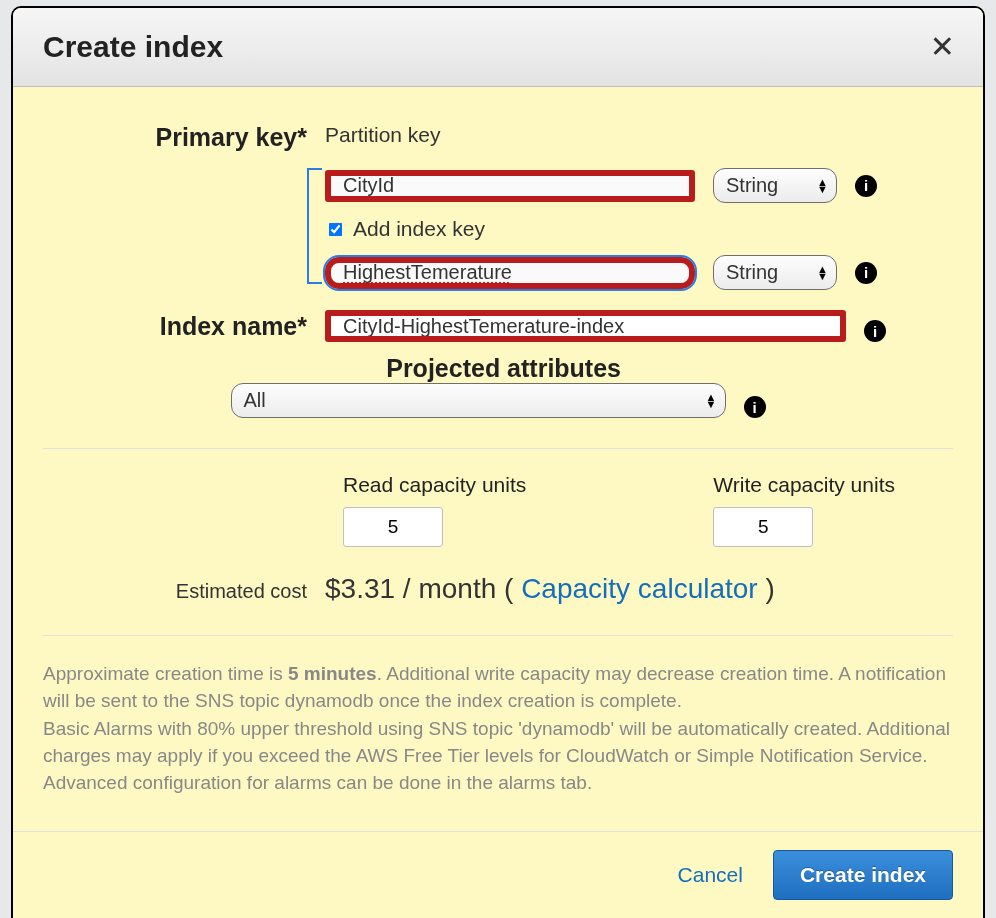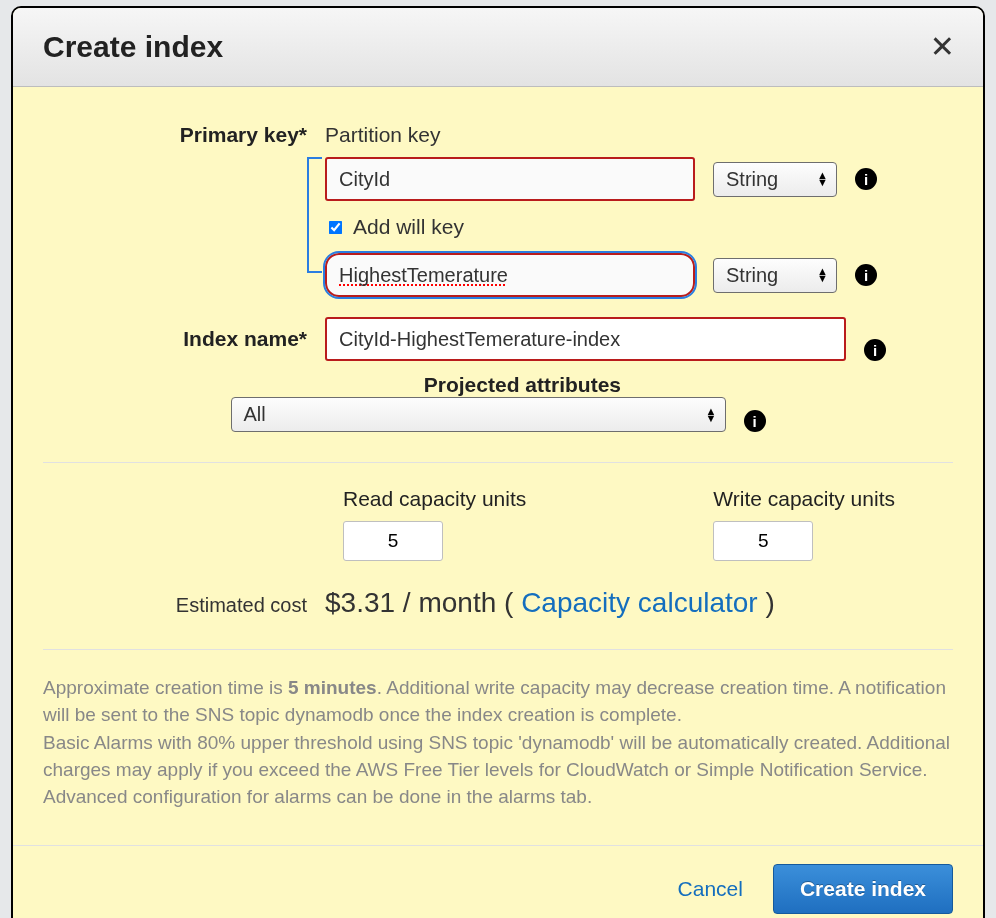--- a/index.html
+++ b/index.html
@@ -50,36 +50,36 @@
     display:flex;
     align-items:center;
     margin-bottom:10px;
   }
   .label-col {
     width:282px;
     text-align:right;
     padding-right:18px;
     font-weight:700;
     color:#222;
-    font-size:21px;
+    font-size:25px;
   }
   .field-col {
     flex:1;
     display:flex;
     align-items:flex-end;
     gap:18px;
   }
   .subheader {
     font-weight:400;
     font-size:21px;
     padding-bottom:10px;
   }
   .text-input {
-    height:44px;
-    border:2px solid #b91c1c;
+    height:32px;
+    border:6px solid #b91c1c;
     border-radius:3px;
     padding:0 12px;
     font-size:20px;
     font-family:inherit;
     color:#333;
   }
   .pk-input {
     width:370px;
     background:#fafafa;
   }
@@ -92,21 +92,21 @@
   }
   .idxname-input {
     width:521px;
     background:#fff;
   }
   .select-wrap {
     position:relative;
     display:inline-flex;
     align-items:center;
     border:1px solid #6e6e6e;
-    border-radius:4px;
+    border-radius:12px;
     background:linear-gradient(#fdfdfd,#ececec);
     height:35px;
     padding:0 28px 0 12px;
     font-size:20px;
     cursor:pointer;
   }
   .select-wrap.small { width:124px; }
   .select-wrap.wide { width:495px; }
   .select-arrows {
     position:absolute;
@@ -235,38 +235,38 @@
 
     <div class="modal-header">
       <div class="modal-title">Create index</div>
       <button class="close-btn">✕</button>
     </div>
 
     <div class="modal-body">
 
       <div class="row" style="align-items:flex-start;">
         <div class="label-col" style="padding-top:0;">Primary key*</div>
-        <div class="field-col" style="flex-direction:column;align-items:flex-start;gap:0;">
+        <div class="field-col" style="flex-direction:column;align-items:flex-start;gap:11px;">
           <div class="subheader">Partition key</div>
 
           <div class="key-block">
             <div class="bracket"></div>
 
             <div style="display:flex;align-items:center;gap:18px;">
               <input class="text-input pk-input" value="CityId" style="">
               <div class="select-wrap small">
                 <span>String</span>
                 <span class="select-arrows">▲<br>▼</span>
               </div>
               <span class="info-icon">i</span>
             </div>
 
             <label class="chk-row">
               <input type="checkbox" checked="" style="">
-              <span>Add will key</span>
+              <span>Add index key</span>
             </label>
 
             <div style="display:flex;align-items:center;gap:18px;">
               <input class="text-input sk-input spell" value="HighestTemerature" style="">
               <div class="select-wrap small">
                 <span>String</span>
                 <span class="select-arrows">▲<br>▼</span>
               </div>
               <span class="info-icon">i</span>
             </div>

